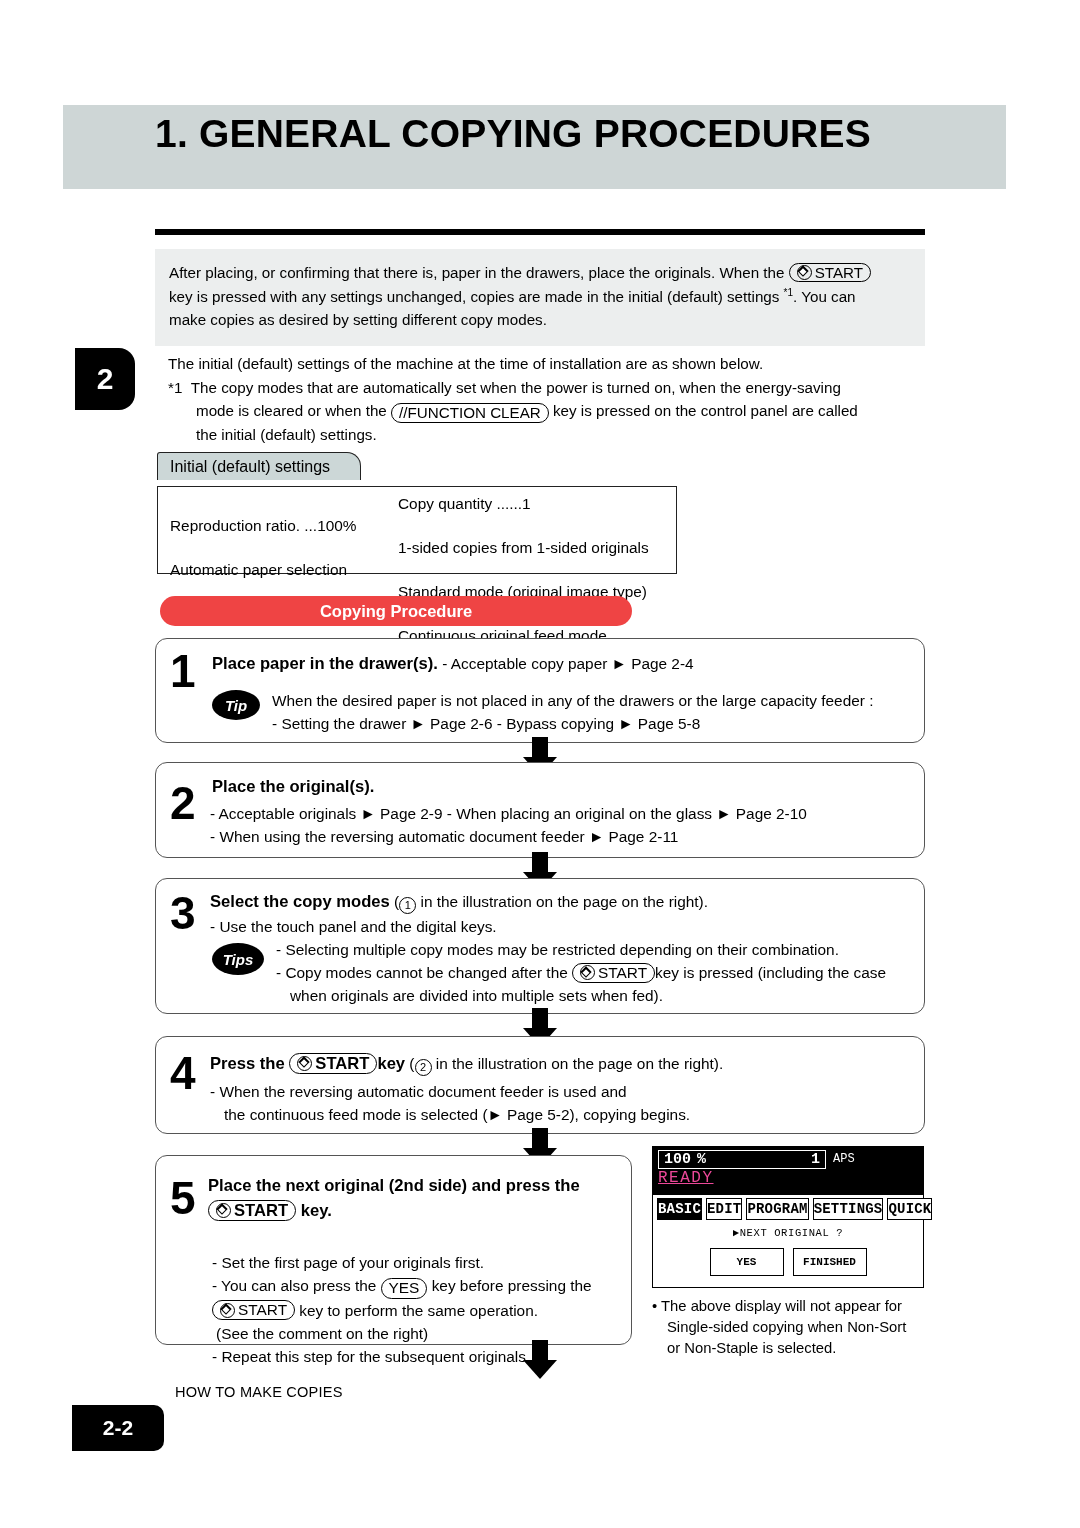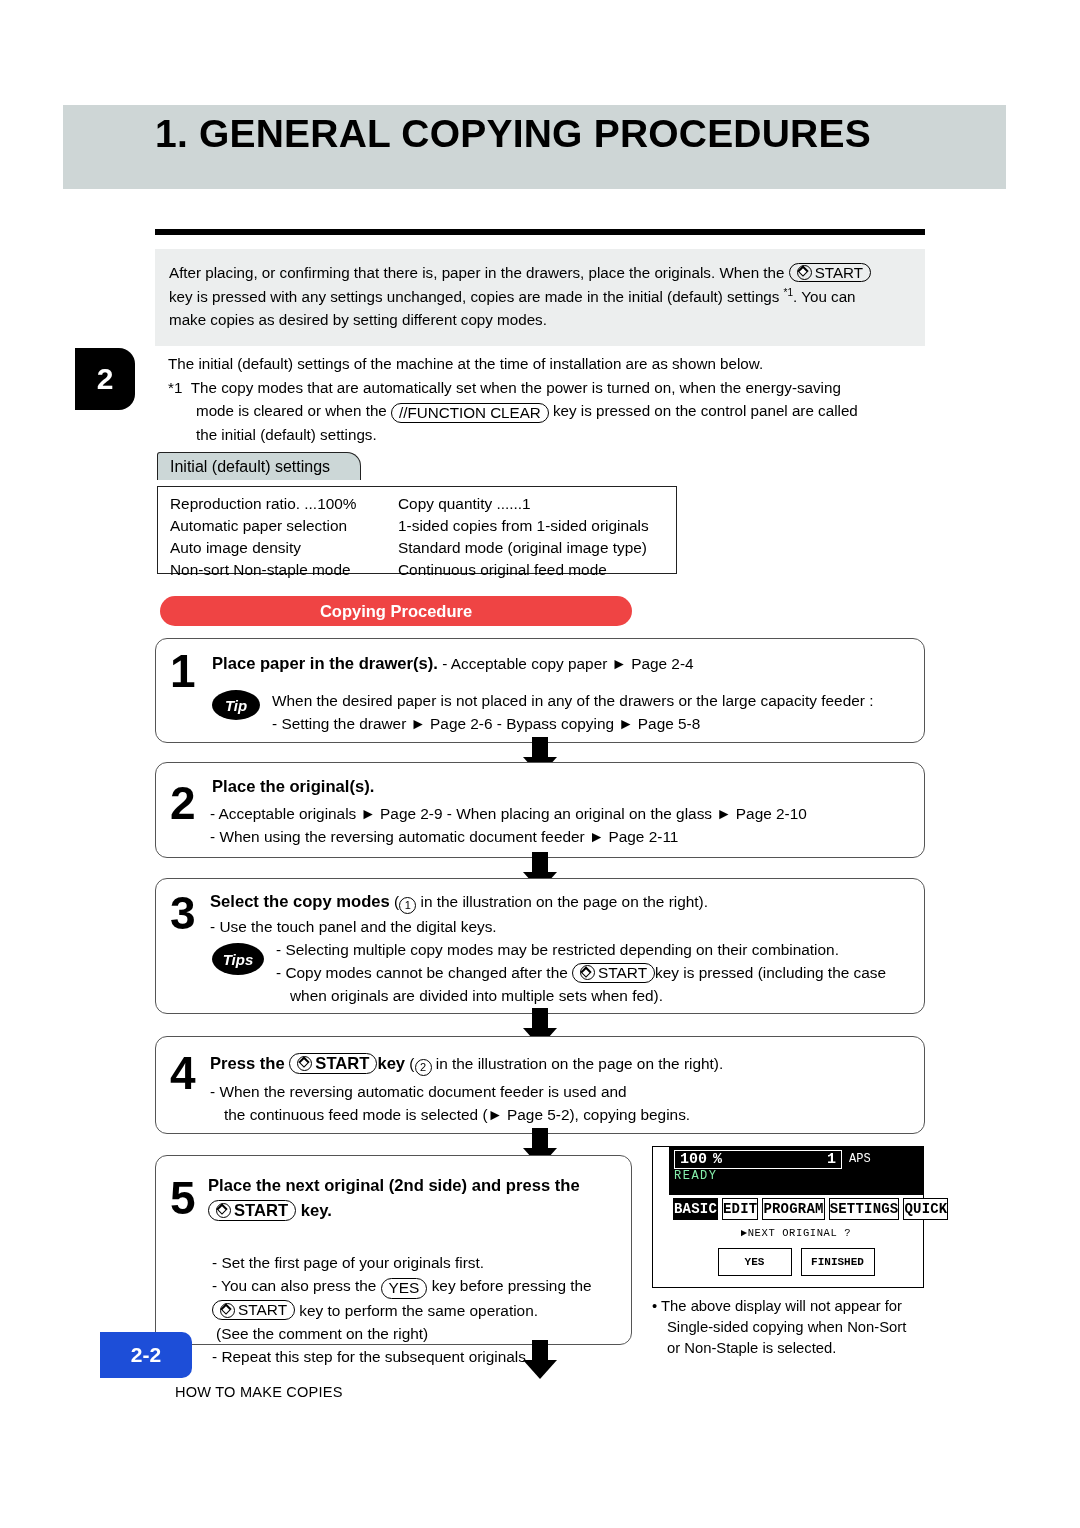--- a/index.html
+++ b/index.html
@@ -64,21 +64,21 @@
     padding:5px 30px 4px 12px;
     font-size:16px;
   }
   .set-box{
     position:absolute;left:157px;top:486px;width:520px;height:88px;
     border:1px solid #222;background:#fff;
     box-sizing:border-box;
     padding:6px 0 0 12px;
   }
   .set-row{display:flex;font-size:15.4px;line-height:1.42;}
-  .set-c1{width:228px;}
+  .set-c1{width:228px;margin-top:22px;}
   .set-c2{flex:1;}
 
   
   .proc-pill{
     position:absolute;left:160px;top:596px;width:472px;height:30px;
     background:#ef4444;border-radius:15px;
     color:#fff;font-size:16.5px;font-weight:bold;
     display:flex;align-items:center;justify-content:center;
   }
 
@@ -138,31 +138,30 @@
     border-radius:50%;font-size:11px;line-height:14px;text-align:center;
     vertical-align:-2px;
   }
   .sup{font-size:10px;vertical-align:6px;}
 
   
   .lcd{
     position:absolute;left:652px;top:1146px;width:272px;height:142px;
     border:1.4px solid #000;background:#fff;box-sizing:border-box;
     font-family:"Liberation Mono", monospace;
-    padding-left:16px;
   }
   .lcd-top{height:48px;background:#000;position:relative;}
   .lcd-ratio{
     position:absolute;left:5px;top:3px;width:168px;height:19px;
     border:1.5px solid #fff;color:#fff;font-size:15px;
     display:flex;align-items:center;justify-content:space-between;
     padding:0 5px;box-sizing:border-box;font-weight:bold;
   }
   .lcd-aps{position:absolute;left:180px;top:5px;color:#fff;font-size:12px;}
-  .lcd-ready{position:absolute;left:5px;top:22px;color:#86efac;font-size:12px;letter-spacing:1.5px;}
+  .lcd-ready{position:absolute;left:5px;top:22px;color:#ec4899;font-size:16px;letter-spacing:1.5px;text-decoration:underline;}
   .lcd-tabs{display:flex;gap:4px;padding:3px 4px 0 4px;}
   .lcd-tab{
     flex:1;border:1.3px solid #000;font-size:14px;font-weight:bold;
     text-align:center;padding:2px 0 2px 0;letter-spacing:.2px;
     background:#fff;color:#000;
   }
   .lcd-tab.on{background:#000;color:#fff;}
   .lcd-prompt{text-align:center;font-size:10.5px;margin-top:7px;letter-spacing:.6px;}
   .lcd-btns{display:flex;justify-content:center;gap:9px;margin-top:9px;}
   .lcd-btn{
@@ -170,24 +169,24 @@
     padding:7px 0;width:72px;text-align:center;background:#fff;
   }
   .lcd-note{
     position:absolute;left:652px;top:1296px;width:278px;
     font-size:14.8px;line-height:1.42;font-family:"Liberation Sans", sans-serif;
   }
   .lcd-note .bullet{padding-left:15px;text-indent:-15px;}
 
   
   .foot-tab{
-    position:absolute;left:72px;top:1332px;width:92px;height:46px;
-    background:#1d4ed8;border-radius:0 10px 10px 0;
+    position:absolute;left:72px;top:1405px;width:92px;height:46px;
+    background:#000000;border-radius:0 10px 10px 0;
     color:#fff;font-size:21px;font-weight:bold;
-    display:flex;align-items:center;justify-content:center;margin-left:28px;
+    display:flex;align-items:center;justify-content:center;
   }
   .foot-txt{
     position:absolute;left:175px;top:1384px;font-size:14.6px;letter-spacing:.2px;
   }
 </style>
 </head>
 <body>
 
 <div class="page">
 

